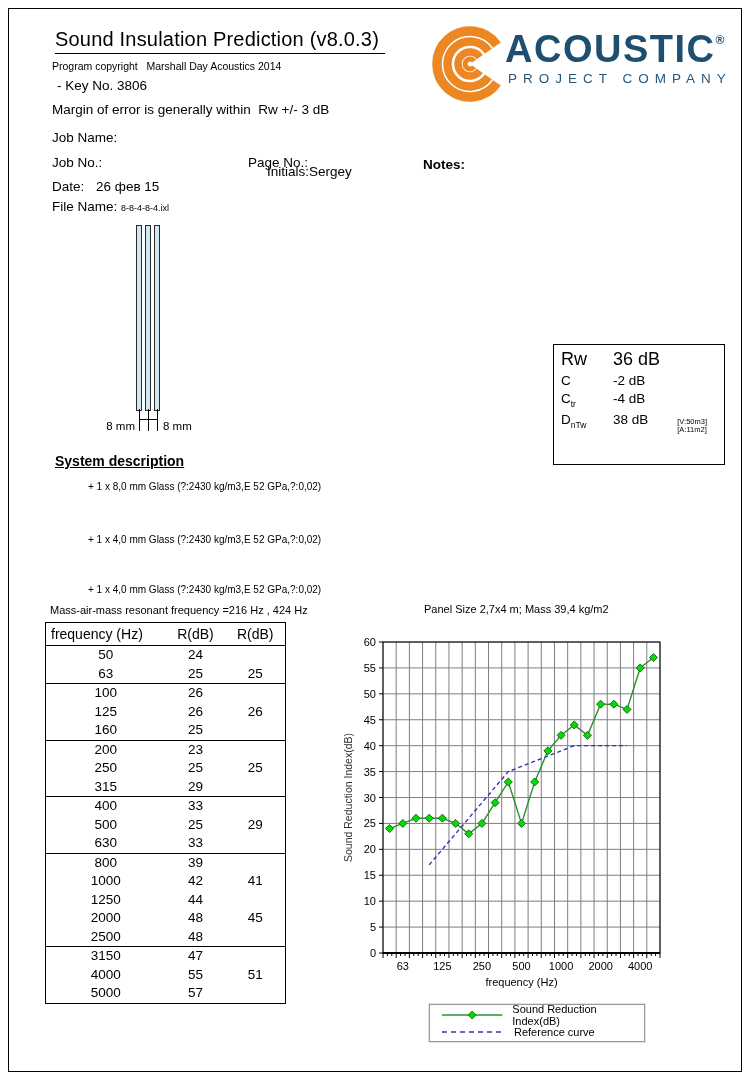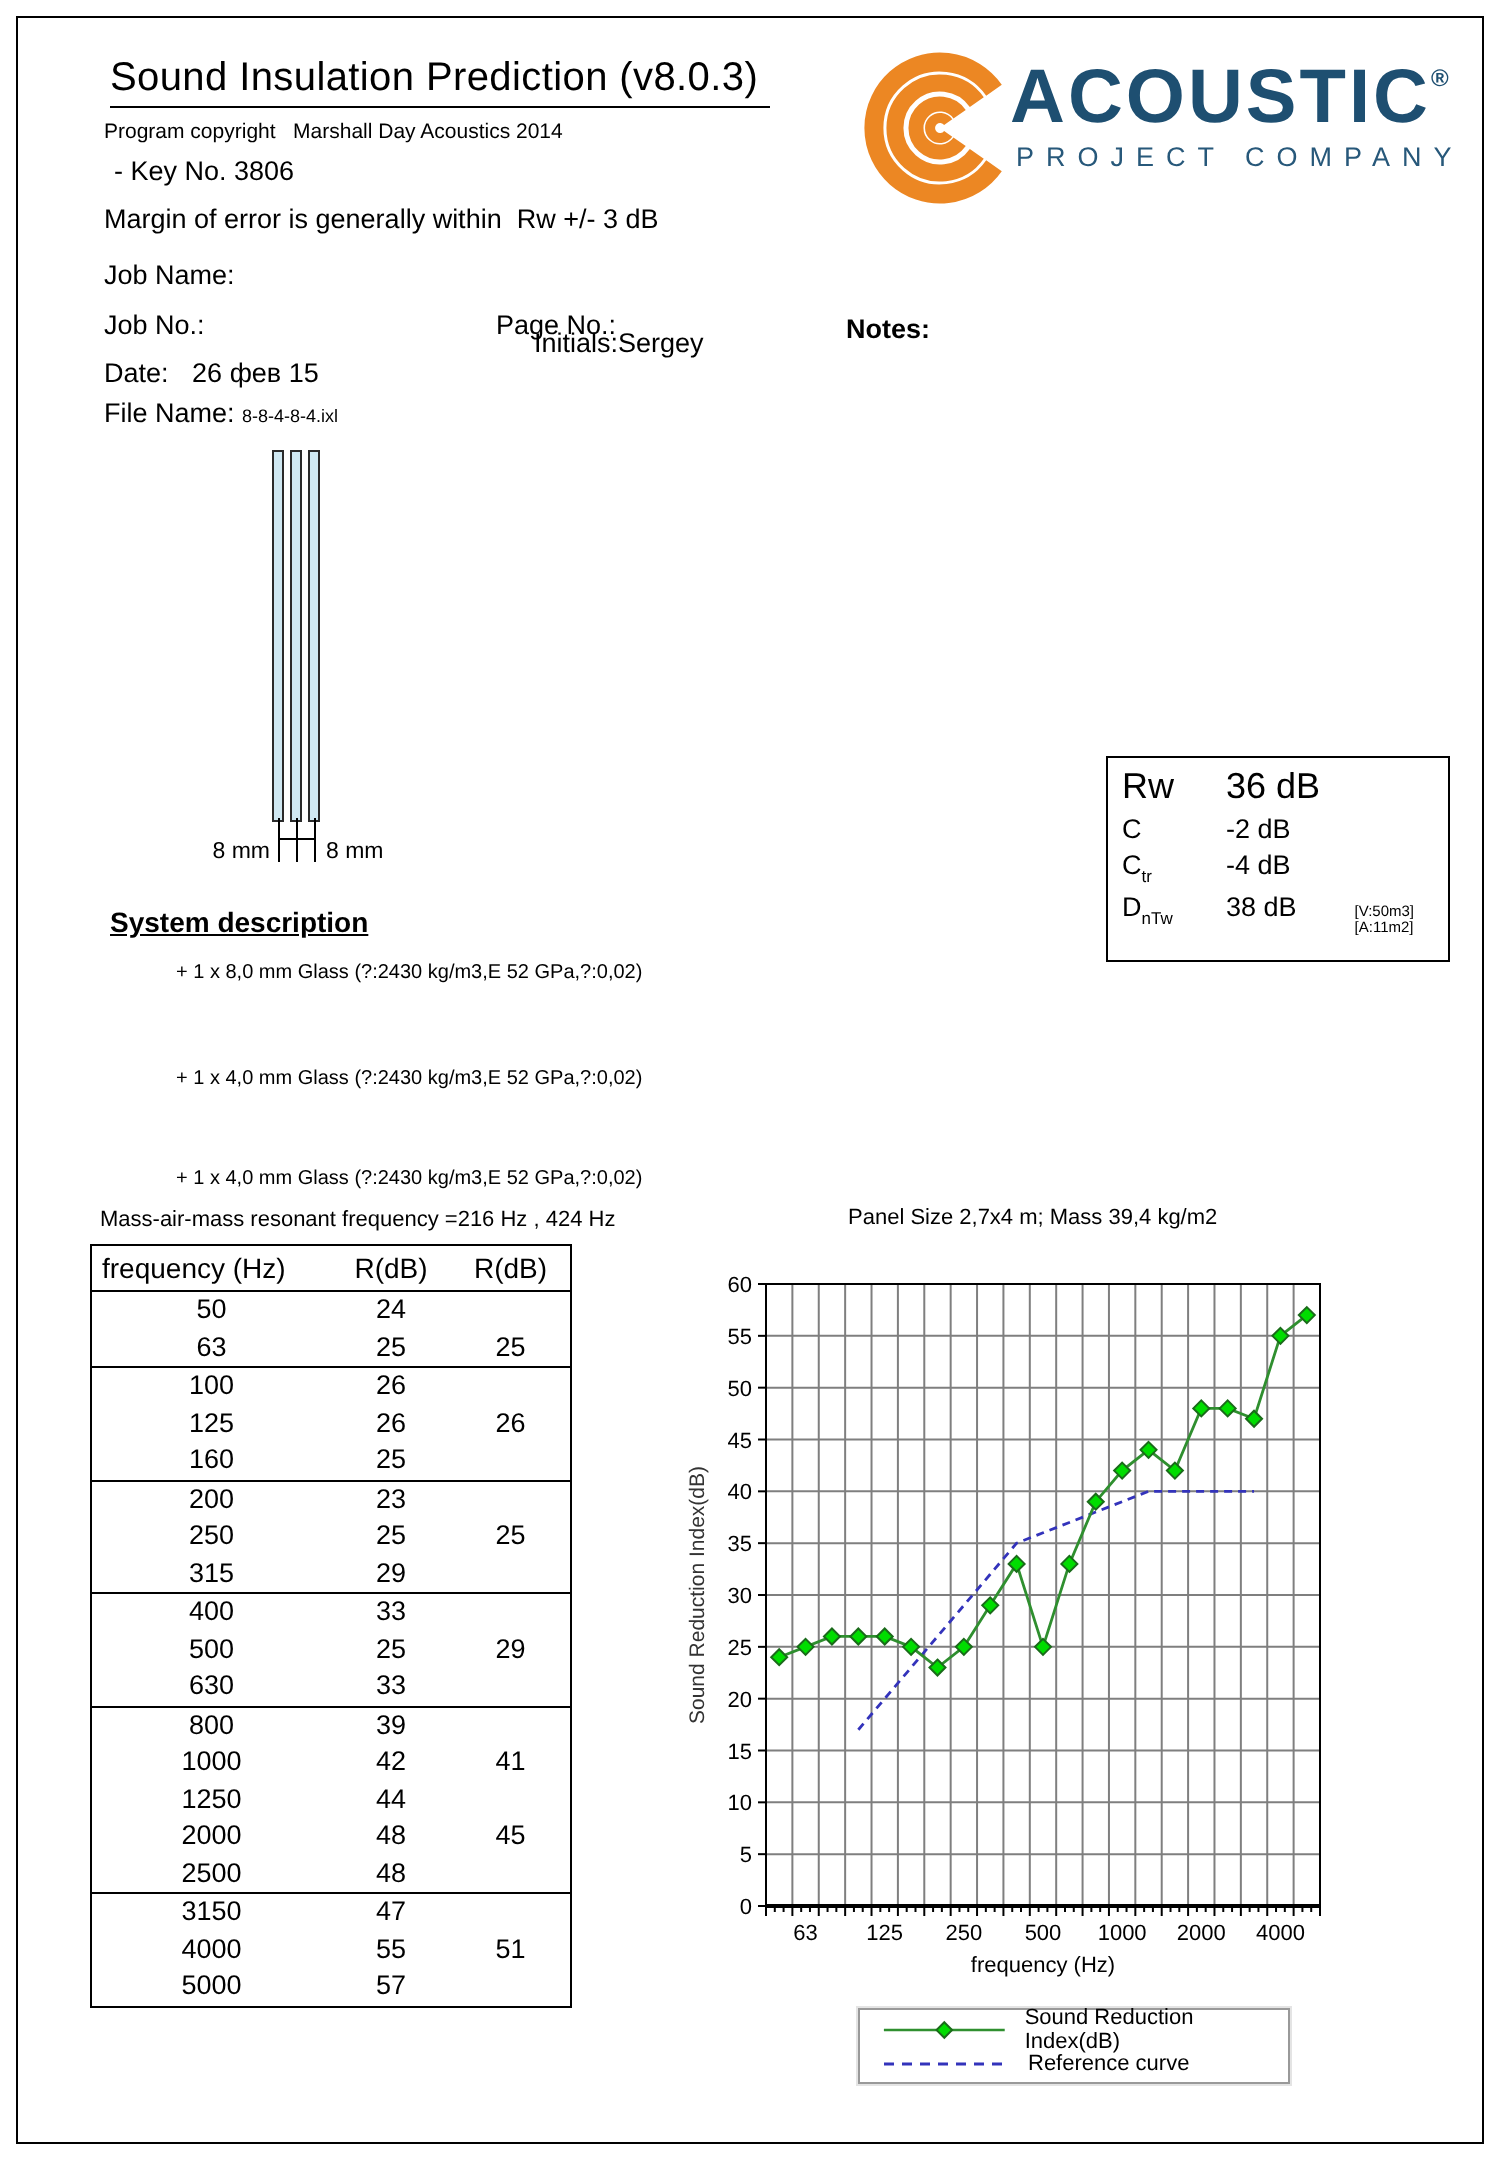--- a/index.html
+++ b/index.html
@@ -14,21 +14,21 @@
   .f11{font-size:11px;}
   .bold{font-weight:bold;}
   .file-val{font-size:9px;}
   .brand-name{font-size:38px;font-weight:bold;letter-spacing:1.5px;}
   .brand-reg{font-size:12px;vertical-align:18px;font-weight:bold;letter-spacing:0;}
   .brand-sub{font-size:13.5px;letter-spacing:6px;}
   .pane{position:absolute;width:4px;height:184px;background:#cfe8f2;border:1px solid #2a2a2a;}
   .dimline-v{position:absolute;width:1px;background:#000;}
   .dimline-h{position:absolute;height:1px;background:#000;}
   .dim-label{font-size:11.5px;}
-  .rw-box{position:absolute;left:553px;top:344px;width:172px;height:103px;border:1px solid #000;padding:4px 6px 0 7px;box-sizing:border-box;margin-top:34px;}
+  .rw-box{position:absolute;left:553px;top:344px;width:172px;height:121px;border:1px solid #000;padding:4px 6px 0 7px;box-sizing:border-box;}
   .rw-row{display:flex;align-items:baseline;}
   .rw-row .lab{width:52px;}
   .rw-big{font-size:18px;}
   .rw-sm{font-size:13.5px;margin-top:3px;}
   .rw-sub{font-size:8.5px;vertical-align:-4px;text-align:right;}
   .rw-notes{margin-left:8px;line-height:8px;padding-left:21px;}
   .rw-note{font-size:7.5px;display:block;}
   .sys-head{font-size:14px;font-weight:bold;text-decoration:underline;}
   .layer{font-size:10px;}
   .freq-table{border-collapse:collapse;border:1px solid #000;table-layout:fixed;}

